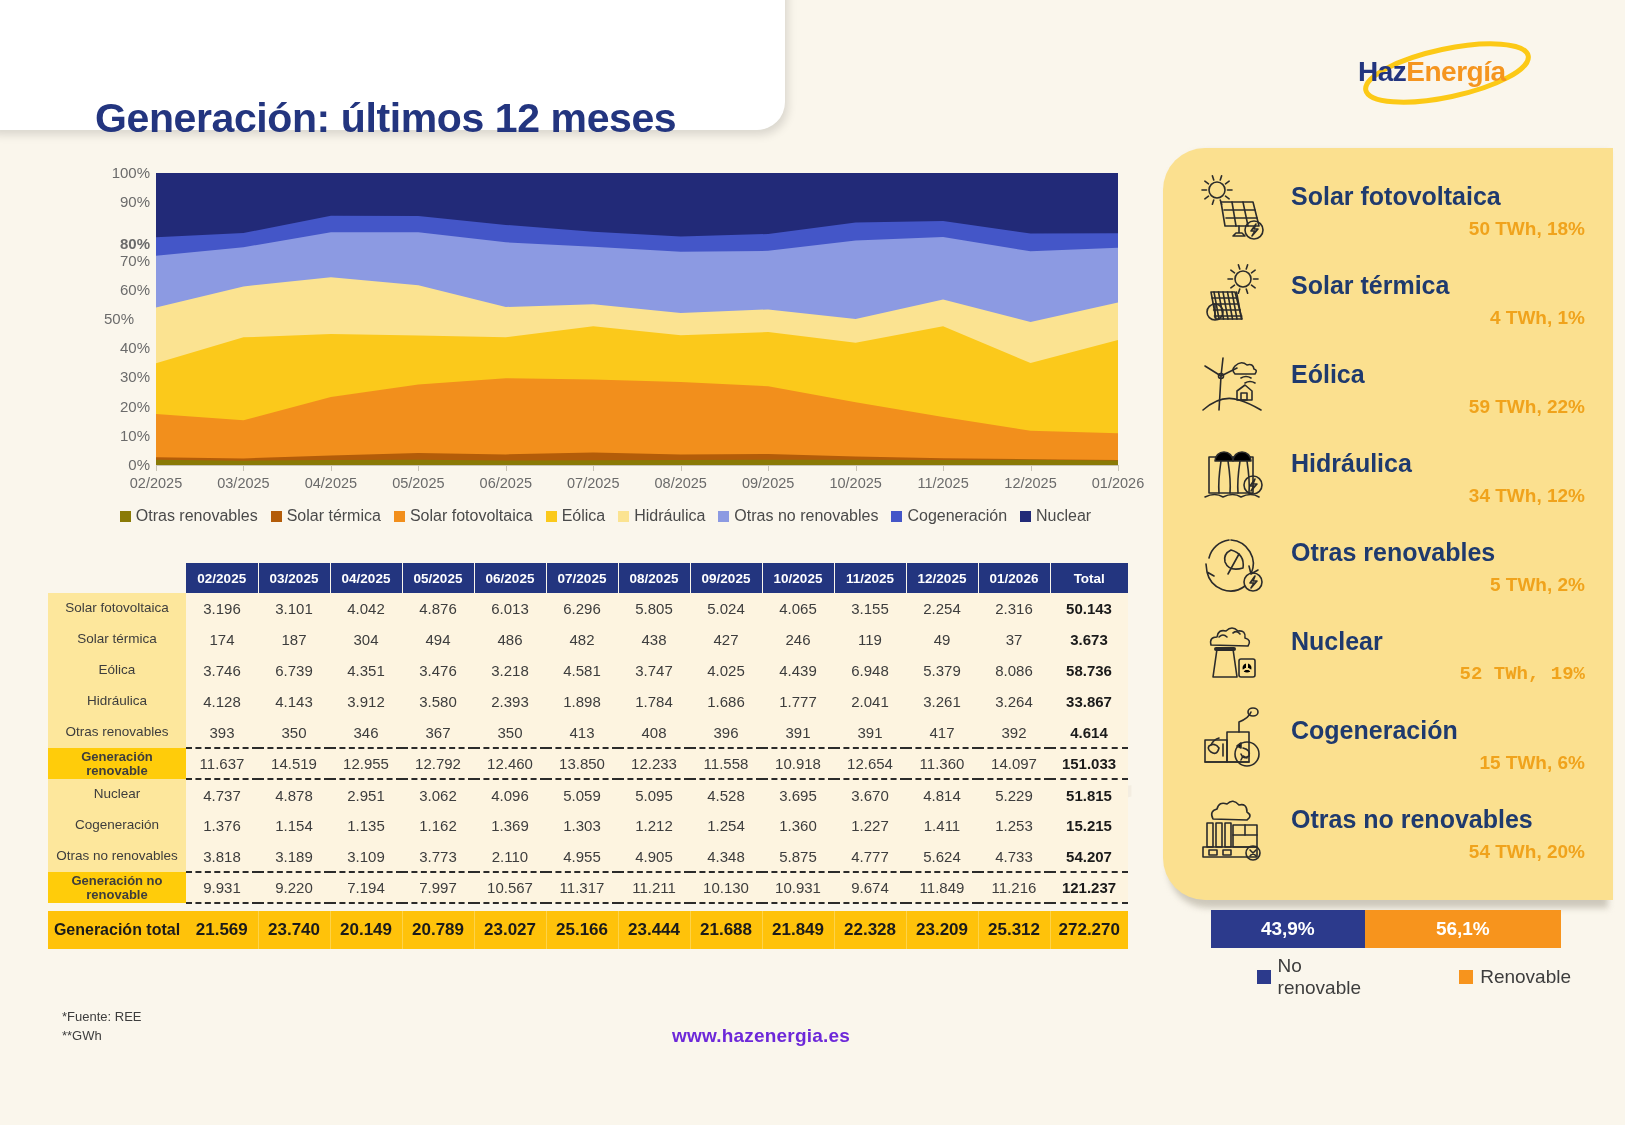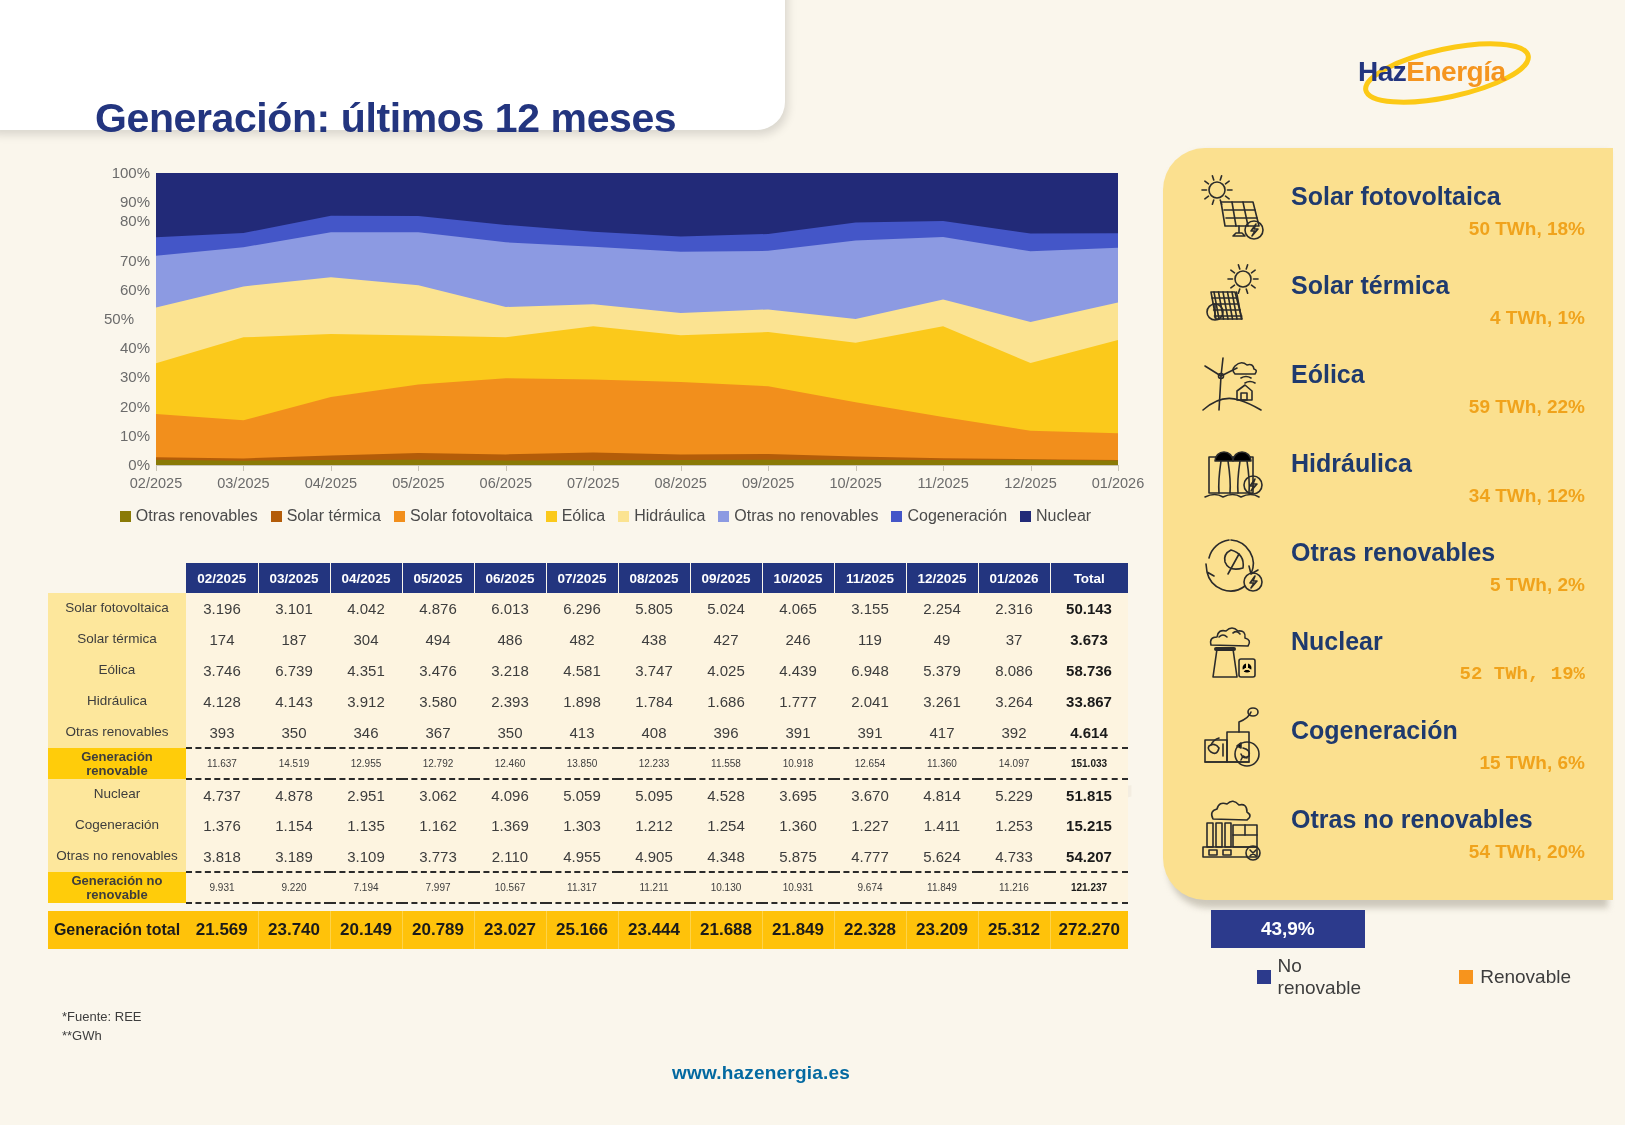--- a/index.html
+++ b/index.html
@@ -100,21 +100,21 @@
   tbody td {
     height: 31px; font-size: 15px; color: #3d3d3d;
     text-align: center; background: #fdf4e0;
   }
   tbody td.rowlab {
     background: #fde79c; color: #3d3d3d;
     font-size: 13.5px; text-align: center;
     padding: 0 4px; line-height: 1.05;
   }
   tbody tr.sub td.rowlab { background: #ffcc0a; font-weight: bold; font-size: 13px; }
-  tbody tr.sub td { font-size: 10px; }
+  tbody tr.sub td { font-size: 15px; }
   tbody td.totcell { font-weight: bold; color: #1a1a1a; }
   tbody tr.sub td.top-dash { border-top: 2px dashed #2b2b2b; }
   tbody tr.sub td.bot-dash { border-bottom: 2px dashed #2b2b2b; }
   tbody tr.grand td {
     background: #ffc20a; height: 38px;
     font-size: 17px; font-weight: bold; color: #1a1a1a;
     border-right: 1px solid #fdd34a;
   }
   tbody tr.grand td.rowlab {
     background: #ffc20a; font-size: 16px; text-align: center;
@@ -170,22 +170,22 @@
   .sl-item { display: flex; align-items: center; gap: 7px; padding-left: 46px; }
   .sl-sw { width: 14px; height: 14px; }
   .sl-tx { font-size: 19px; color: #3d3d3d; }
 
   
   .footer-src {
     position: absolute; left: 62px; top: 1008px;
     font-size: 13px; color: #3d3d3d; line-height: 1.45;
   }
   .footer-url {
-    position: absolute; left: 672px; top: 1062px;
-    font-size: 19px; font-weight: bold; color: #0369a1;
+    position: absolute; left: 672px; top: 1025px;
+    font-size: 19px; font-weight: bold; color: #6d28d9;
     letter-spacing: 0.2px;
   }
 
   
   .watermark {
     position: absolute; left: 330px; top: 660px;
     font-size: 150px; font-weight: bold;
     color: rgba(215,205,185,0.20);
     pointer-events: none; user-select: none;
   }
@@ -212,21 +212,21 @@
   <div class="chart-area">
     <div class="y-labels" id="y-labels">
         <div class="y-lab" style="top: 300px;">0%</div>
         <div class="y-lab" style="top: 270.8px;">10%</div>
         <div class="y-lab" style="top: 241.6px;">20%</div>
         <div class="y-lab" style="top: 212.4px;">30%</div>
         <div class="y-lab" style="top: 183.2px;">40%</div>
         <div class="y-lab" style="top: 154px; text-align: center;">50%</div>
         <div class="y-lab" style="top: 124.8px;">60%</div>
         <div class="y-lab" style="top: 95.6px;">70%</div>
-        <div class="y-lab" style="top: 56px;">80%</div>
+        <div class="y-lab" style="top: 79px; font-weight: bold;">80%</div>
         <div class="y-lab" style="top: 37.2px;">90%</div>
         <div class="y-lab" style="top: 8px;">100%</div>
       </div>
     <div class="plot" id="plot">
         <svg width="962" height="292" viewBox="0 0 962 292">
           <path d="M 0 0 L 87.45454545454545 5.684341886080802e-14 L 174.9090909090909 0 L 262.3636363636363 0 L 349.8181818181818 0 L 437.27272727272725 0 L 524.7272727272726 0 L 612.1818181818181 5.684341886080802e-14 L 699.6363636363636 0 L 787.0909090909091 0 L 874.5454545454545 0 L 962 5.684341886080802e-14 L 962 292 L 0 292 Z" fill="#222a78"></path>
           <path d="M 0 64.13223293768544 L 87.45454545454545 59.99646181710966 L 174.9090909090909 42.76387096774195 L 262.3636363636363 43.00644540644538 L 349.8181818181818 51.9426734995223 L 437.27272727272725 58.699356274338385 L 524.7272727272726 63.59493887321537 L 612.1818181818181 60.96348210992255 L 699.6363636363636 49.383925302087135 L 787.0909090909091 47.99534217126475 L 874.5454545454545 60.566504373303474 L 962 60.32666930067171 L 962 292 L 0 292 Z" fill="#4456c8"></path>
           <path d="M 0 82.7613130563798 L 87.45454545454545 74.18996672423236 L 174.9090909090909 59.211513647642676 L 262.3636363636363 59.326984126984115 L 349.8181818181818 69.30339616086164 L 437.27272727272725 73.81800842406417 L 524.7272727272726 78.72292040694197 L 612.1818181818181 77.84691995573593 L 699.6363636363636 67.560417429513 L 787.0909090909091 64.04174131135792 L 874.5454545454545 78.3187556551338 L 962 74.78245752666933 L 962 292 L 0 292 Z" fill="#8c9ae2"></path>
           <path d="M 0 134.4515949554896 L 87.45454545454545 113.41274588265028 L 174.9090909090909 104.2650124069479 L 262.3636363636363 112.3195767195767 L 349.8181818181818 133.99079301658995 L 437.27272727272725 131.31065723595324 L 524.7272727272726 139.94631101991965 L 612.1818181818181 136.3869420877905 L 699.6363636363636 146.08019040644453 L 787.0909090909091 126.5141526334647 L 874.5454545454545 149.07613425826187 L 962 129.38680363492693 L 962 292 L 0 292 Z" fill="#fbe391"></path>
           <path d="M 0 190.3388353115727 L 87.45454545454545 164.36915041489408 L 174.9090909090909 160.95503722084368 L 262.3636363636363 162.601443001443 L 349.8181818181818 164.33718405280987 L 437.27272727272725 153.33306842565364 L 524.7272727272726 162.21390100025647 L 612.1818181818181 159.0866838804869 L 699.6363636363636 169.82991578176492 L 787.0909090909091 153.20584020064493 L 874.5454545454545 190.10383902796332 L 962 167.0433820624259 L 962 292 L 0 292 Z" fill="#fbc91b"></path>
@@ -691,20 +691,21 @@
               <path fill="none" stroke="#2b2b2b" stroke-width="1.6" stroke-linecap="round" stroke-linejoin="round" d="M55 57 l6 6 M61 57 l-6 6"></path>
             </g>
           </svg></div>
         <div class="side-name" style="top: 12px;">Otras no renovables</div>
         <div class="side-val" style="top: 48px;">54 TWh, 20%</div>
       </div>
     </div>
 
   <div class="splitbar">
     <div class="split-left" id="split-left" style="width: 43.9%; background: rgb(44, 58, 140);">43,9%</div>
+    <div class="split-right" id="split-right" style="width: 56.1%; background: rgb(247, 148, 29);">56,1%</div>
   </div>
   <div class="split-legend">
     <div class="sl-item">
       <span class="sl-sw" id="sw-nr" style="background: rgb(44, 58, 140);"></span>
       <span class="sl-tx">No renovable</span>
     </div>
     <div class="sl-item">
       <span class="sl-sw" id="sw-r" style="background: rgb(247, 148, 29);"></span>
       <span class="sl-tx">Renovable</span>
     </div>

